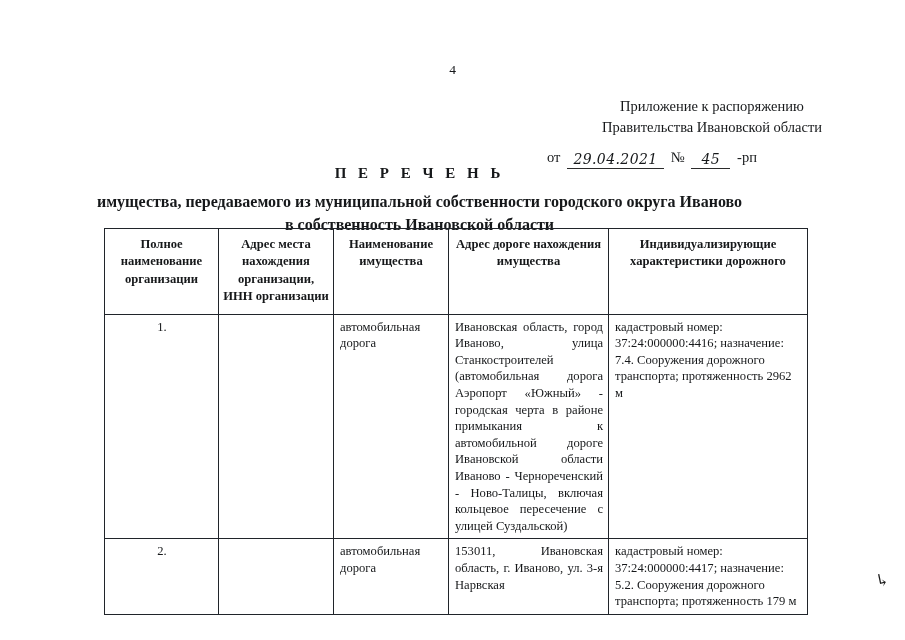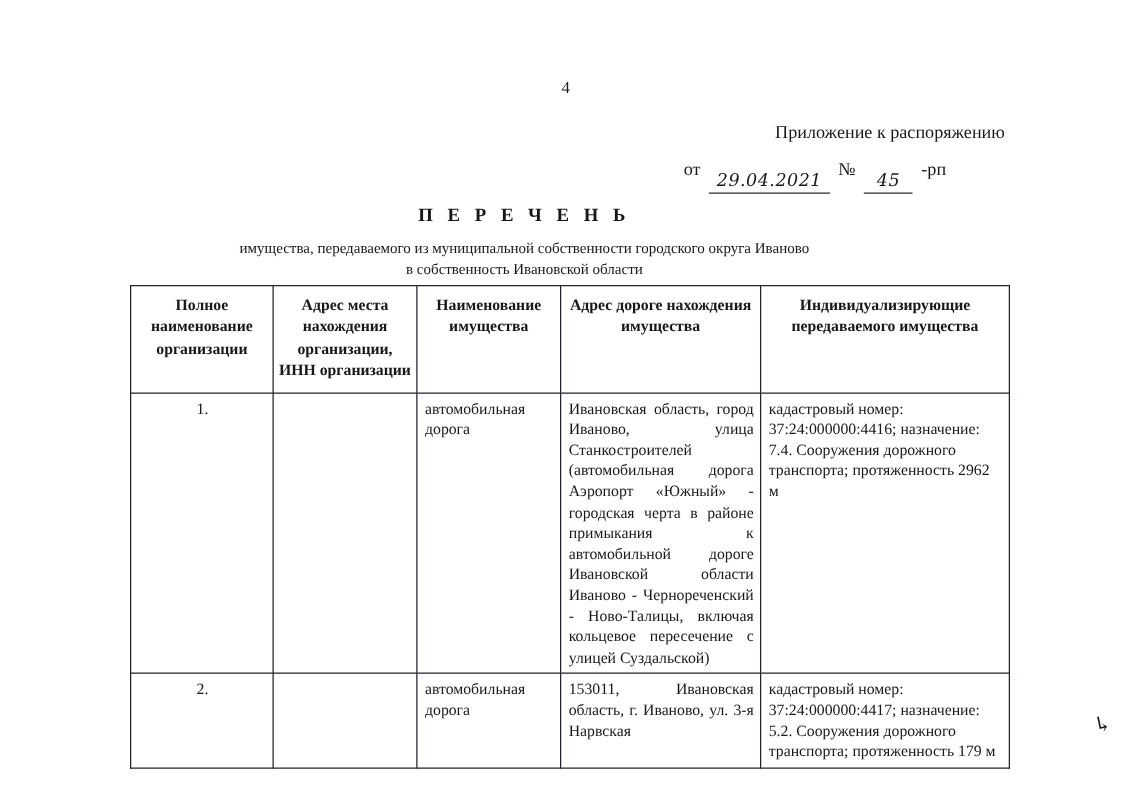--- a/index.html
+++ b/index.html
@@ -47,40 +47,40 @@
   }
   .hand {
     font-family: "DejaVu Serif", serif;
     font-style: italic;
     font-size: 14px;
     letter-spacing: 0.4px;
     border-bottom: 1px solid #2b2b2b;
     padding: 0 6px 1px 6px;
     line-height: 1.1;
     position: relative;
-    top: 8px;
+    top: 1px;
   }
   .hand.num {
     padding: 0 10px 1px 10px;
   }
   .title-block {
     position: absolute;
     top: 165px;
     left: 0;
     width: 839px;
     text-align: center;
   }
   .doc-title {
     font-size: 15px;
     font-weight: bold;
     letter-spacing: 4px;
   }
   .doc-subtitle {
-    font-size: 12px;
-    font-weight: normal;
+    font-size: 16px;
+    font-weight: bold;
     margin-top: 8px;
     line-height: 1.45;
   }
   table.perechen {
     position: absolute;
     top: 228px;
     left: 104px;
     width: 703px;
     border-collapse: collapse;
     table-layout: fixed;
@@ -124,20 +124,21 @@
 </style>
 </head>
 <body>
 
 <div class="page">
 
   <div class="page-number">4</div>
 
   <div class="appendix-block">
     <div>Приложение к распоряжению</div>
+    <div>Правительства Ивановской области</div>
     <div class="appendix-line3">
       <span>от</span>
       <span class="hand">29.04.2021</span>
       <span>№</span>
       <span class="hand num">45</span>
       <span>-рп</span>
     </div>
   </div>
 
   <div class="title-block">
@@ -155,21 +156,21 @@
       <col class="col3">
       <col class="col4">
       <col class="col5">
     </colgroup>
     <thead>
       <tr>
         <th>Полное наименование организации</th>
         <th>Адрес места нахождения организации, ИНН организации</th>
         <th>Наименование имущества</th>
         <th>Адрес дороге нахождения имущества</th>
-        <th>Индивидуализирующие передаваемого имущества</th>
+        <th>Индивидуализирующие характеристики дорожного</th>
       </tr>
     </thead>
     <tbody>
       <tr>
         <td class="num-cell">1.</td>
         <td></td>
         <td>автомобильная дорога</td>
         <td class="just">Ивановская область, город Иваново, улица Станкостроителей (автомобильная дорога Аэропорт «Южный» - городская черта в районе примыкания к автомобильной дороге Ивановской области Иваново - Чернореченский - Ново-Талицы, включая кольцевое пересечение с улицей Суздальской)</td>
         <td>кадастровый номер: 37:24:000000:4416; назначение: 7.4. Сооружения дорожного транспорта; протяженность 2962 м</td>
       </tr>

